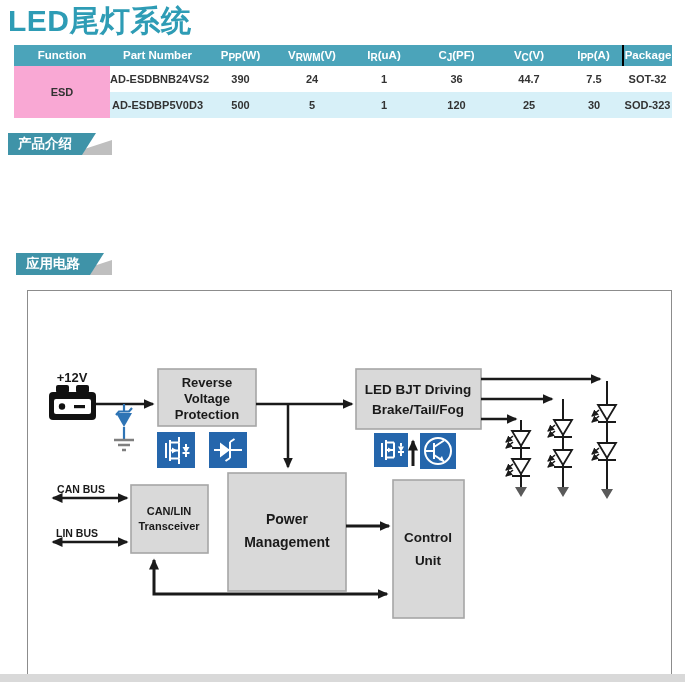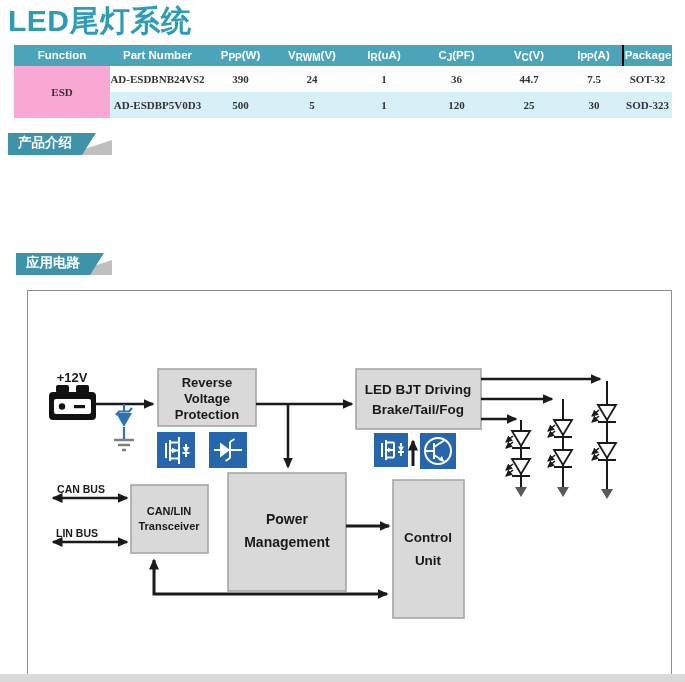--- a/index.html
+++ b/index.html
@@ -13,26 +13,26 @@
   .page{position:relative;width:685px;height:682px;background:#fff;overflow:hidden;}
 
   .page-title{position:absolute;left:8px;top:1px;font-size:30px;font-weight:800;
     color:var(--title-teal);letter-spacing:0.5px;}
 
   table.parts{position:absolute;left:14px;top:45px;width:658px;border-collapse:collapse;
     table-layout:fixed;font-size:11px;color:#333;}
   table.parts th{background:var(--accent-teal);color:#fff;font-weight:700;font-size:11.5px;
     height:21px;text-align:center;white-space:nowrap;}
   table.parts th.pkg{border-left:2px solid #000000;}
-  table.parts td{height:26px;text-align:center;font-weight:700;white-space:nowrap;font-family:Liberation Serif, serif;}
+  table.parts td{height:26px;text-align:center;font-weight:700;white-space:nowrap;}
   table.parts tr.alt td{background:var(--row-alt);}
   table.parts td.fn{background:#f9a8d4;}
   .sub{font-size:10px;vertical-align:-2px;}
 
-  .tab{position:absolute;height:22px;font-family:Liberation Mono, monospace;}
+  .tab{position:absolute;height:22px;}
   .tab .shadow{position:absolute;left:58px;bottom:0;width:46px;height:15px;
     background:var(--shadow-gray);
     clip-path:polygon(0 100%,100% 0,100% 100%);}
   .tab .face{position:relative;display:inline-block;height:22px;line-height:22px;
     background:var(--tab-teal);color:#fff;font-size:13.5px;font-weight:700;
     padding:0 24px 0 10px;
     clip-path:polygon(0 0,100% 0,calc(100% - 14px) 100%,0 100%);}
   .tab1{left:8px;top:133px;}
   .tab2{left:8px;top:253px;padding-left:8px;}
 

